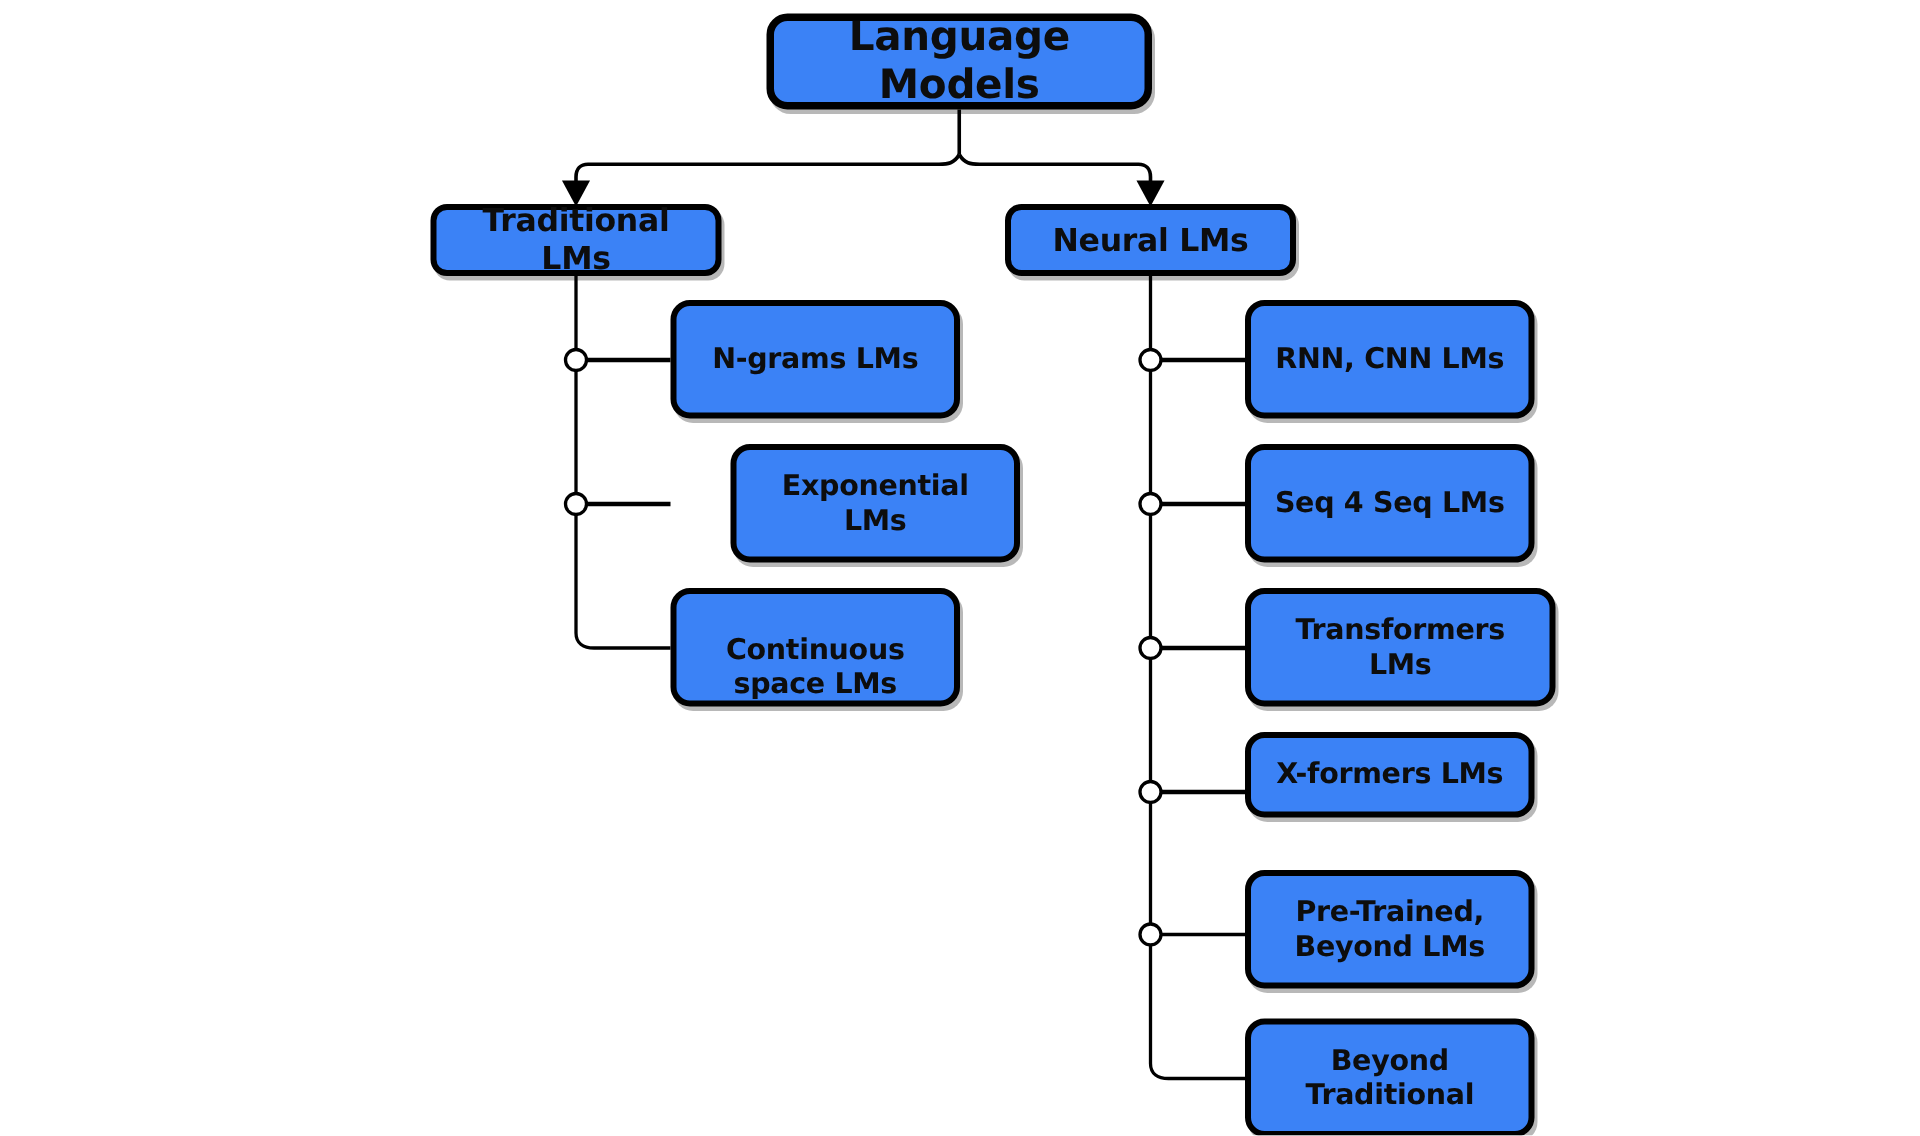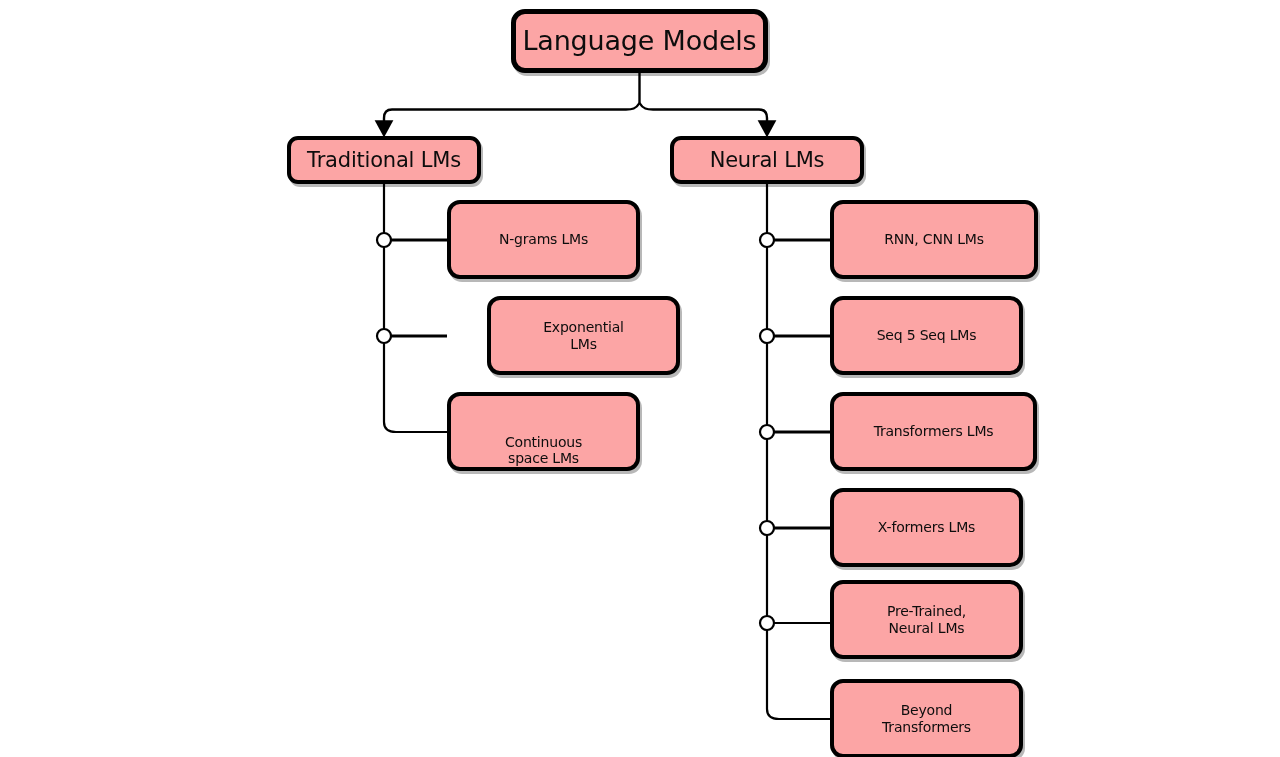--- a/index.html
+++ b/index.html
@@ -22,50 +22,50 @@
     position: absolute;
     left: 0;
     top: 0;
     width: 1280px;
     height: 757px;
     pointer-events: none;
   }
   .node {
     position: absolute;
     box-sizing: border-box;
-    background: #fca5a5;
+    background: #3b82f6;
     border: 4px solid #000000;
     border-radius: 12px;
     display: flex;
     align-items: center;
     justify-content: center;
     text-align: center;
     color: #0d0d0d;
-    font-weight: normal;
+    font-weight: bold;
     line-height: 1.18;
     letter-spacing: -0.2px;
     z-index: 5;
     box-shadow: 2px 3px 0 rgba(0,0,0,0.28);
   }
   .node-label {
     display: block;
     white-space: pre-line;
     padding: 0 6px;
   }
   .node.root {
     font-size: 27px;
     border-radius: 14px;
     border-width: 5px;
   }
   .node.level2 {
     font-size: 21px;
     border-radius: 11px;
   }
   .node.leaf {
-    font-size: 14px;
+    font-size: 19px;
     border-radius: 13px;
   }
 </style>
 </head>
 <body>
 
 <div id="canvas">
 
   <svg id="edges" viewBox="0 0 1280 757" xmlns="http://www.w3.org/2000/svg">
     <defs>
@@ -115,34 +115,34 @@
   </div>
   <div class="node leaf" style="left:447px; top:296px; width:193px; height:79px;margin-left:40px;">
     <span class="node-label">Exponential
 LMs</span>
   </div>
   <div class="node leaf" style="left:447px; top:392px; width:193px; height:79px;align-items:flex-end;">
     <span class="node-label">Continuous
 space LMs</span>
   </div>
 
-  <div class="node leaf" style="left:830px; top:200px; width:208px; height:79px;">
+  <div class="node leaf" style="left:830px; top:200px; width:193px; height:79px;">
     <span class="node-label">RNN, CNN LMs</span>
   </div>
   <div class="node leaf" style="left:830px; top:296px; width:193px; height:79px;">
-    <span class="node-label">Seq 5 Seq LMs</span>
+    <span class="node-label">Seq 4 Seq LMs</span>
   </div>
   <div class="node leaf" style="left:830px; top:392px; width:207px; height:79px;">
     <span class="node-label">Transformers LMs</span>
   </div>
-  <div class="node leaf" style="left:830px; top:488px; width:193px; height:79px;">
+  <div class="node leaf" style="left:830px; top:488px; width:193px; height:57px;">
     <span class="node-label">X-formers LMs</span>
   </div>
   <div class="node leaf" style="left:830px; top:580px; width:193px; height:79px;">
     <span class="node-label">Pre-Trained,
-Neural LMs</span>
+Beyond LMs</span>
   </div>
   <div class="node leaf" style="left:830px; top:679px; width:193px; height:79px;">
     <span class="node-label">Beyond
-Transformers</span>
+Traditional</span>
   </div>
 
 </div>
 
 </body></html>

